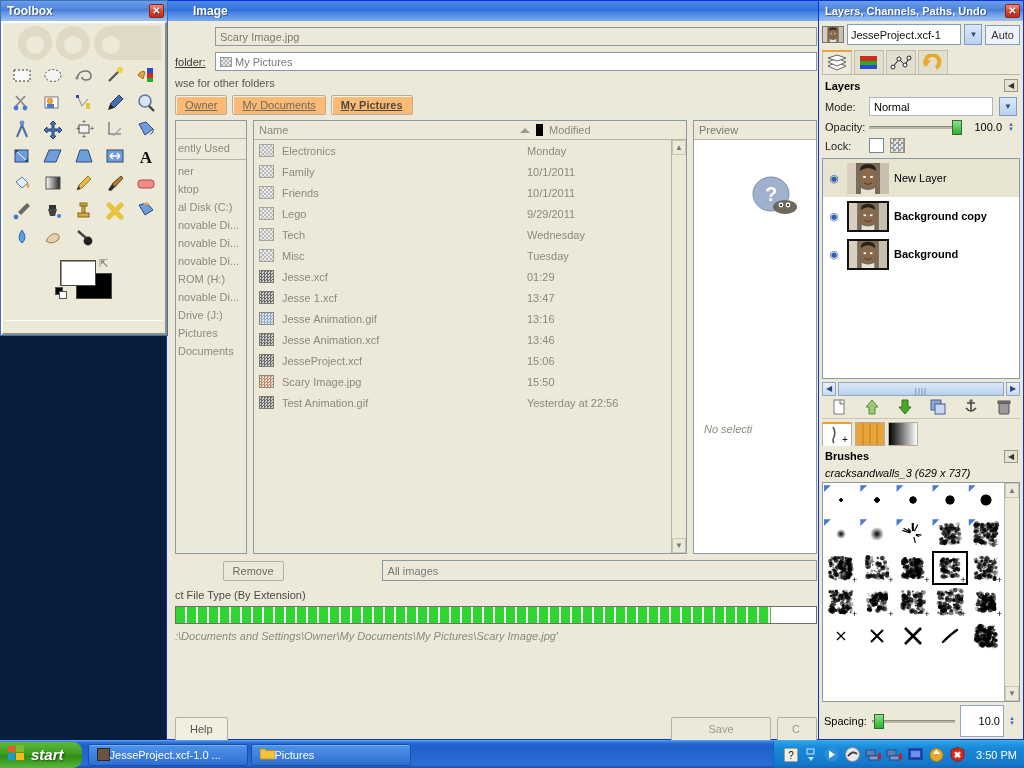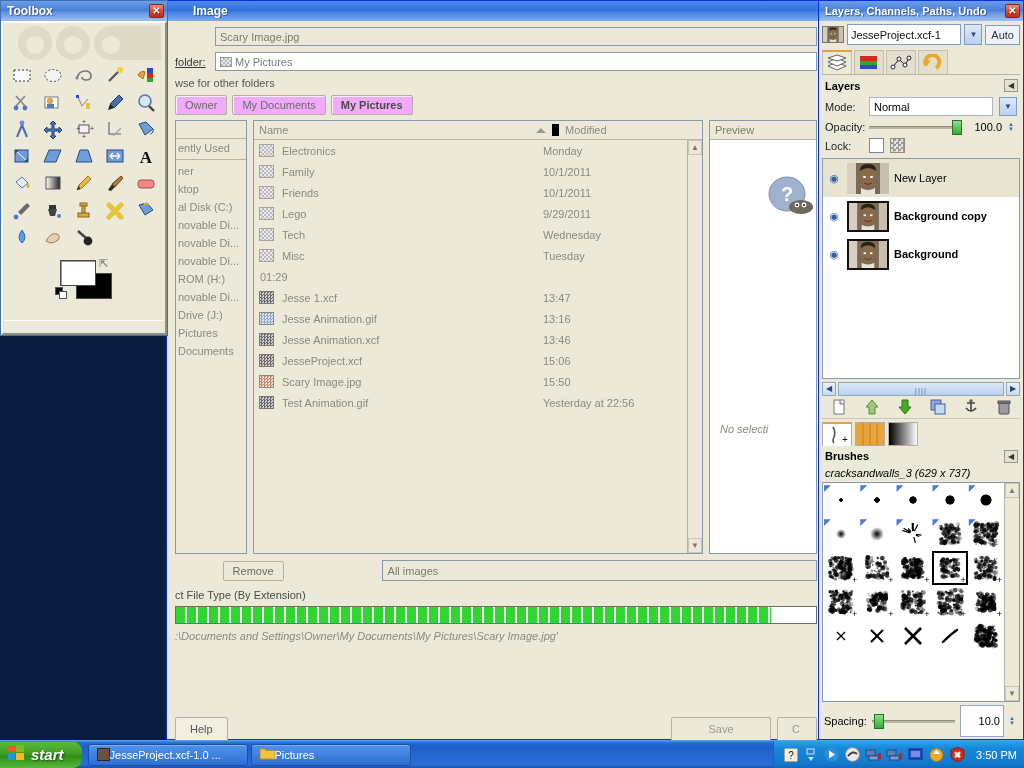--- a/index.html
+++ b/index.html
@@ -75,23 +75,24 @@
   .tfield {
     flex: 1; height: 19px; background: #ece9d8; border: 1px solid #8a9aa8;
     font-size: 11px; color: #7a7a72; display: flex; align-items: center; padding: 0 4px;
   }
   .tfield.white { background: #fff; }
   .folder-ico { width: 12px; height: 10px; margin-right: 3px; background:
     repeating-conic-gradient(#b9b9b9 0% 25%, #e6e6e6 0% 50%) 0 0/4px 4px; border: 1px solid #999; }
   .expander { font-size: 11px; color: #555; margin: 2px 0 6px 0; display: flex; align-items: center; gap: 4px;}
   .crumbs { display: flex; gap: 5px; margin-bottom: 5px; }
   .crumb {
-    border: 1px solid #b3b0a0; background: #f0abfc; padding: 3px 9px; font-size: 11px;
+    border: 1px solid #b3b0a0; background: #fdba74; padding: 3px 9px; font-size: 11px;
     color: #6b6b63; border-radius: 2px; cursor: pointer;
     box-shadow: 1px 1px 0 rgba(255,255,255,.8) inset;
+    text-decoration: underline;
   }
   .crumb.active { font-weight: bold; color: #4a4a44; }
   .panes { display: flex; gap: 6px; height: 434px; }
   .shortcuts { width: 72px; border: 1px solid #8a9aa8; background: #ece9d8; overflow: hidden; }
   .sc-top { height: 18px; border-bottom: 1px solid #b8b5a5; }
   .sc-item { font-size: 11px; color: #8a8a80; padding: 3px 2px 3px 2px; white-space: nowrap; overflow: hidden; }
   .sc-div { height: 1px; background: #b8b5a5; margin: 2px 0; }
   .filelist { flex: 1; border: 1px solid #8a9aa8; background: #ece9d8; display: flex; flex-direction: column; overflow: hidden; position: relative; }
   .fl-head { display: flex; height: 19px; background: #ece9d8; border-bottom: 1px solid #b8b5a5; font-size: 11px; color: #8a8a80; align-items: center; }
   .fl-head .c1 { flex: 1; padding-left: 5px; display: flex; align-items: center; }
@@ -102,21 +103,21 @@
   .frow .n { flex: 1; display: flex; align-items: center; padding-left: 5px; gap: 8px; }
   .frow .m { width: 150px; padding-left: 6px; }
   .ico { width: 15px; height: 13px; flex: none; }
   .ico.folder { background: repeating-conic-gradient(#b9b9b9 0% 25%, #ebebeb 0% 50%) 0 0/4px 4px; border: 1px solid #a5a5a0; }
   .ico.xcf { background: repeating-conic-gradient(#6a6a6a 0% 25%, #cfcfcf 0% 50%) 0 0/3px 3px; border: 1px solid #7a7a75; }
   .ico.gifimg { background: repeating-conic-gradient(#8fa8c8 0% 25%, #dfe6ef 0% 50%) 0 0/3px 3px; border: 1px solid #8a8a85; }
   .ico.jpgimg { background: repeating-conic-gradient(#c08a6a 0% 25%, #eee0d4 0% 50%) 0 0/3px 3px; border: 1px solid #8a8a85; }
   .vscroll { width: 15px; background: #ece9d8; border-left: 1px solid #b8b5a5; display: flex; flex-direction: column; }
   .sbtn { height: 15px; display:flex; align-items:center; justify-content:center; font-size: 8px; color: #777; border: 1px solid #c9c6b6; cursor: pointer;}
   .sbtn.sp { flex: 1; border: none; }
-  .preview { width: 108px; border: 1px solid #8a9aa8; background: #fff; position: relative; overflow: hidden; }
+  .preview { width: 124px; border: 1px solid #8a9aa8; background: #fff; position: relative; overflow: hidden; }
   .pv-head { height: 19px; background: #ece9d8; border-bottom: 1px solid #b8b5a5; font-size: 11px; color: #7a7a72; padding: 3px 0 0 5px; }
   .pv-q { position: absolute; left: 58px; top: 55px; }
   .pv-nosel { position: absolute; left: 10px; bottom: 118px; font-style: italic; font-size: 11px; color: #8a8a80; white-space: nowrap;}
   .btnbar { display: flex; align-items: center; gap: 8px; margin-top: 6px; }
   .pbtn { border: 1px solid #b3b0a0; background: #ece9d8; padding: 3px 9px; font-size: 11px; color: #6b6b63; border-radius: 2px; cursor: pointer; }
   .filterbox { flex: 1; height: 21px; border: 1px solid #8a9aa8; background: #ece9d8; font-size: 11px; color: #7a7a72; display: flex; align-items: center; padding: 0 5px; margin-left: 90px;}
   .filetype { font-size: 11px; color: #4a4a44; margin: 8px 0 5px 0; display: flex; align-items: center; gap: 4px; }
   .progress { height: 18px; border: 1px solid #6f6f66; background: #fff; position: relative; overflow: hidden; }
   .pfill { height: 100%; background:
       repeating-linear-gradient(90deg, #2fd62f 0 9px, #ffffff 9px 11px); }
@@ -303,20 +304,24 @@
                   <div class="m">Wednesday</div>
                 </div>
                 <div class="frow">
                   <div class="n">
                     <span class="ico folder"></span>
                     <span>Misc</span>
                   </div>
                   <div class="m">Tuesday</div>
                 </div>
                 <div class="frow">
+                  <div class="n">
+                    <span class="ico xcf"></span>
+                    <span>Jesse.xcf</span>
+                  </div>
                   <div class="m">01:29</div>
                 </div>
                 <div class="frow">
                   <div class="n">
                     <span class="ico xcf"></span>
                     <span>Jesse 1.xcf</span>
                   </div>
                   <div class="m">13:47</div>
                 </div>
                 <div class="frow">

